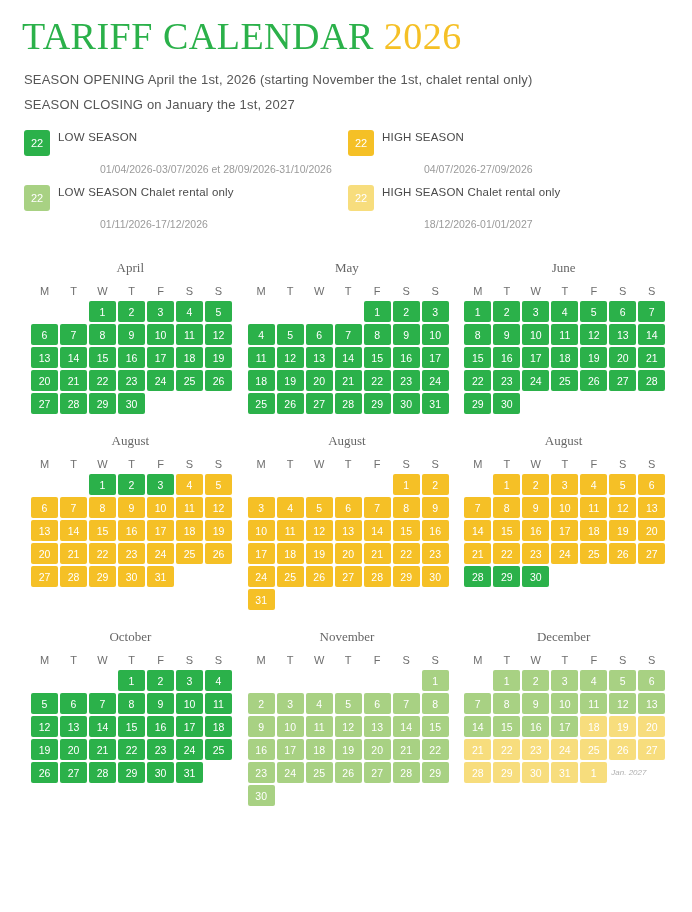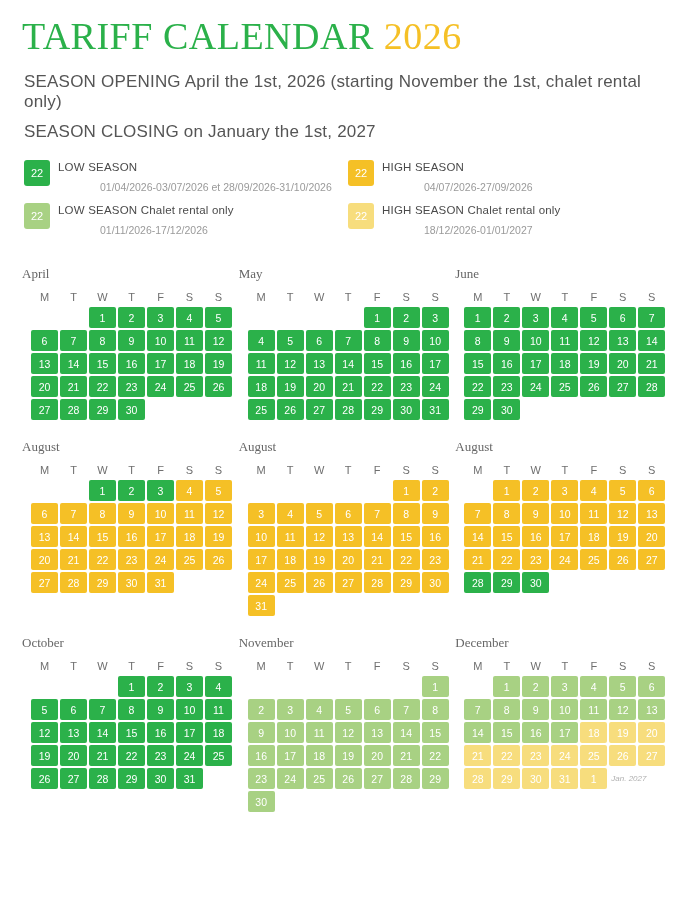--- a/index.html
+++ b/index.html
@@ -23,21 +23,21 @@
     font-family: "Liberation Serif", serif;
     font-size: 38px;
     letter-spacing: 0.5px;
     margin: 0 0 14px 0;
     font-weight: normal;
   }
   .title .green { color: #2bb14a; }
   .title .yellow { color: #f5c026; }
 
   .season-line {
-    font-size: 17px;
+    font-size: 13px;
     color: #555;
     margin: 0 0 10px 2px;
     letter-spacing: 0.2px;
   }
   .season-line.second { margin-bottom: 18px; }
 
   .legend {
     display: flex;
     flex-wrap: wrap;
     margin: 0 0 14px 2px;
@@ -65,34 +65,35 @@
   }
   .legend-text { padding-top: 1px; }
   .legend-label {
     font-size: 11.5px;
     color: #4a4a4a;
     letter-spacing: 0.2px;
   }
   .legend-dates {
     font-size: 10.5px;
     color: #9a9a9a;
-    margin-top: 8px;
+    margin-top: 20px;
     padding-left: 42px;
   }
 
   .months {
     display: flex;
     flex-wrap: wrap;
   }
   .month {
     width: 33.33%;
     box-sizing: border-box;
     margin-bottom: 12px;
   }
   .month-name {
+    text-align: center;
     font-size: 13px;
     color: #666;
     font-family: "Liberation Serif", serif;
     margin: 6px 0 6px 0;
     font-weight: normal;
   }
   .dow-row, .week-row {
     display: flex;
     justify-content: flex-start;
     padding-left: 8px;

